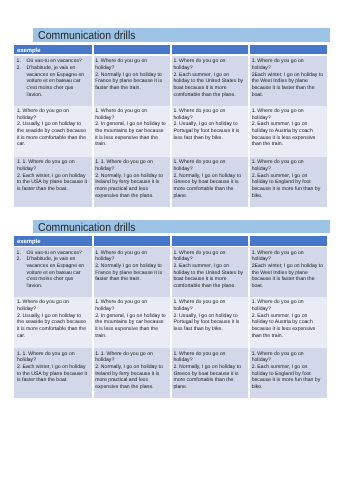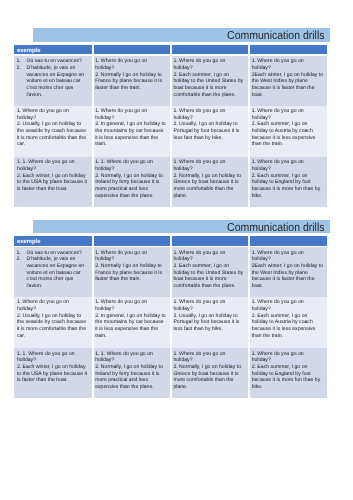--- a/index.html
+++ b/index.html
@@ -24,21 +24,21 @@
   .drill-block { position: absolute; left: 0; top: 0; width: 353px; height: 0; }
 
   .title-bar {
     position: absolute;
     left: 33px;
     width: 297px;
     height: 13.5px;
     background: #9dc3e6;
     color: #262626;
     box-sizing: border-box;
-    text-align: right;
+    text-align: left;
     white-space: nowrap;
     font-size: 11.6px;
     line-height: 16.6px;
   }
   .title-bar > span {
     display: inline-block;
     transform: scaleX(0.905);
     transform-origin: center;
   }
 

